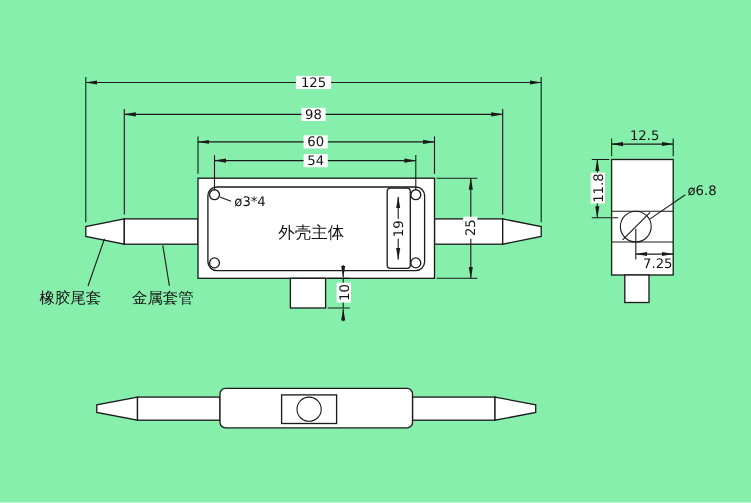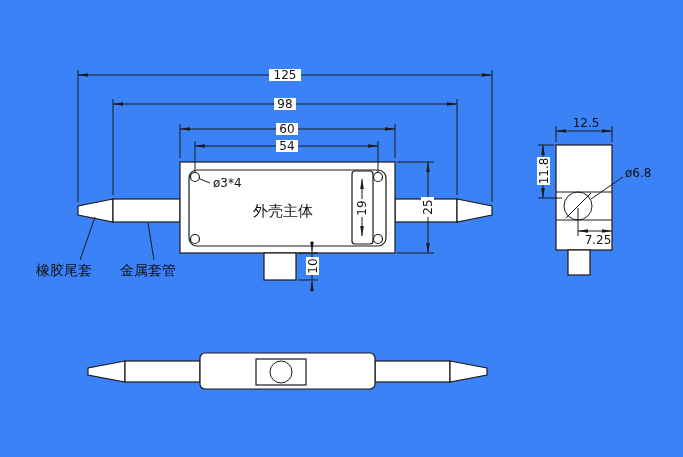--- a/index.html
+++ b/index.html
@@ -1,19 +1,19 @@
 <!DOCTYPE html>
 <html><head>
 <meta charset="utf-8">
 <style>
   html,body { margin:0; padding:0; background:#ffffff; }
   .canvas {
     position:relative;
     width:683px; height:457px;
-    background:#3b82f6;
+    background:#86efac;
     font-family:"DejaVu Sans", sans-serif;
     overflow:hidden;
   }
   svg { position:absolute; left:0; top:0; }
   .ln   { stroke:#1a1a1a; stroke-width:1; fill:none; }
   .part { stroke:#1a1a1a; stroke-width:1.2; fill:#ffffff; }
   .dimtxt { font-size:12px; fill:#111111; stroke:none; }
   .cjk    { font-size:14px; fill:#111111; stroke:none; }
   .cjkbig { font-size:15px; fill:#111111; stroke:none; }
   .bg { fill:#ffffff; stroke:none; }

